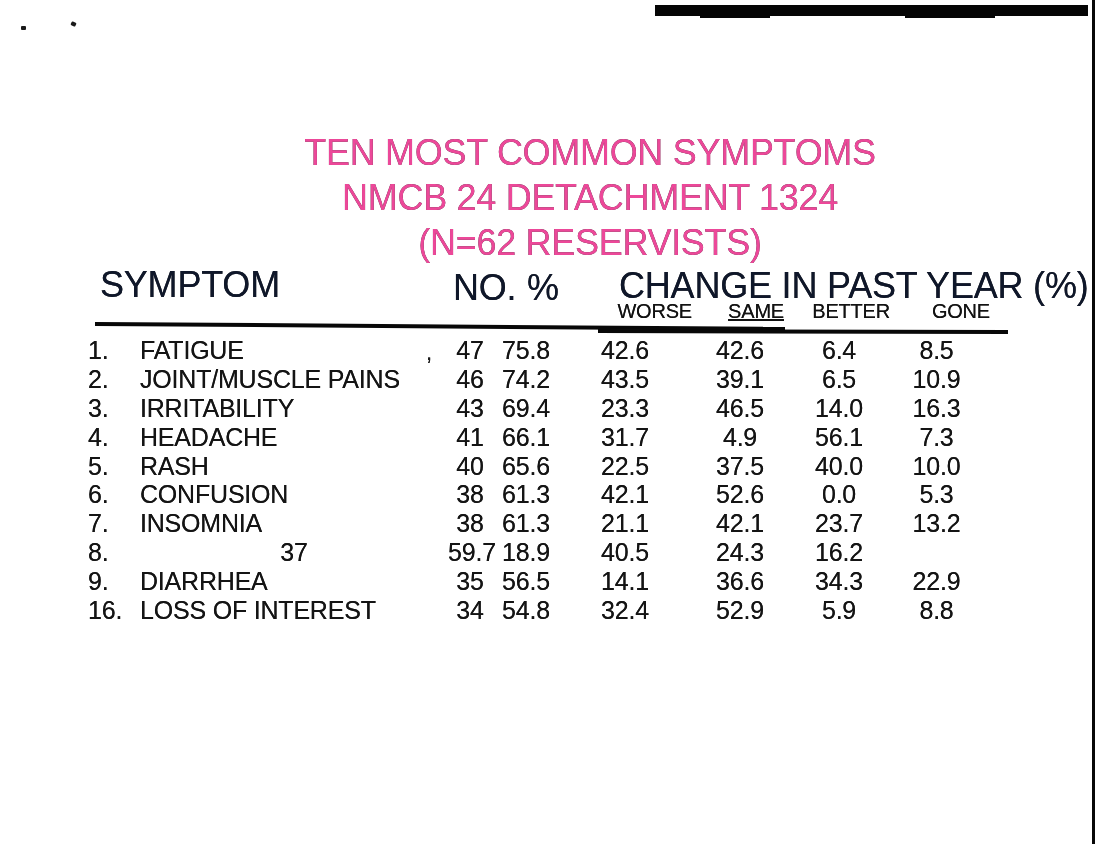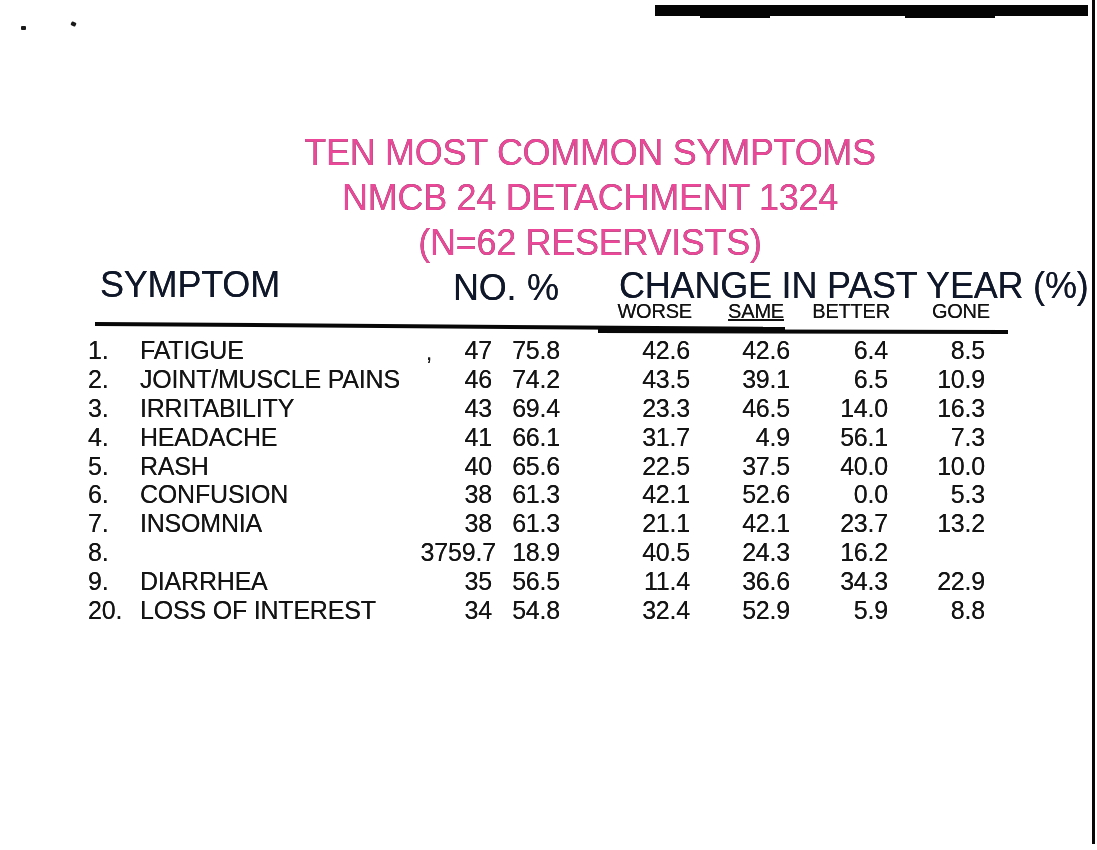--- a/index.html
+++ b/index.html
@@ -48,21 +48,21 @@
   
   .rows{ position:absolute; left:88px; top:336px; width:897px; }
   .row{
     display:grid;
     grid-template-columns:52px 308px 44px 68px 130px 100px 98px 97px;
     height:28.9px; align-items:baseline;
     font-size:25px; line-height:28.9px; letter-spacing:-0.2px;
     white-space:nowrap;
   }
   .c{ overflow:visible; }
-  .num{ text-align:right; }
+  .num{ text-align:center; }
 </style>
 </head>
 <body>
 
 <div class="page">
 
   <div class="topbar"></div>
   <div class="topbar-frag1"></div>
   <div class="topbar-frag2"></div>
   <div class="rightline"></div>
@@ -176,28 +176,28 @@
       <span class="c num">40.5</span>
       <span class="c num">24.3</span>
       <span class="c num">16.2</span>
     </div>
 
     <div class="row">
       <span class="c">9.</span>
       <span class="c">DIARRHEA</span>
       <span class="c num">35</span>
       <span class="c num">56.5</span>
-      <span class="c num">11.4</span>
+      <span class="c num">14.1</span>
       <span class="c num">36.6</span>
       <span class="c num">34.3</span>
       <span class="c num">22.9</span>
     </div>
 
     <div class="row">
-      <span class="c">20.</span>
+      <span class="c">16.</span>
       <span class="c">LOSS OF INTEREST</span>
       <span class="c num">34</span>
       <span class="c num">54.8</span>
       <span class="c num">32.4</span>
       <span class="c num">52.9</span>
       <span class="c num">5.9</span>
       <span class="c num">8.8</span>
     </div>
 
   </div>

